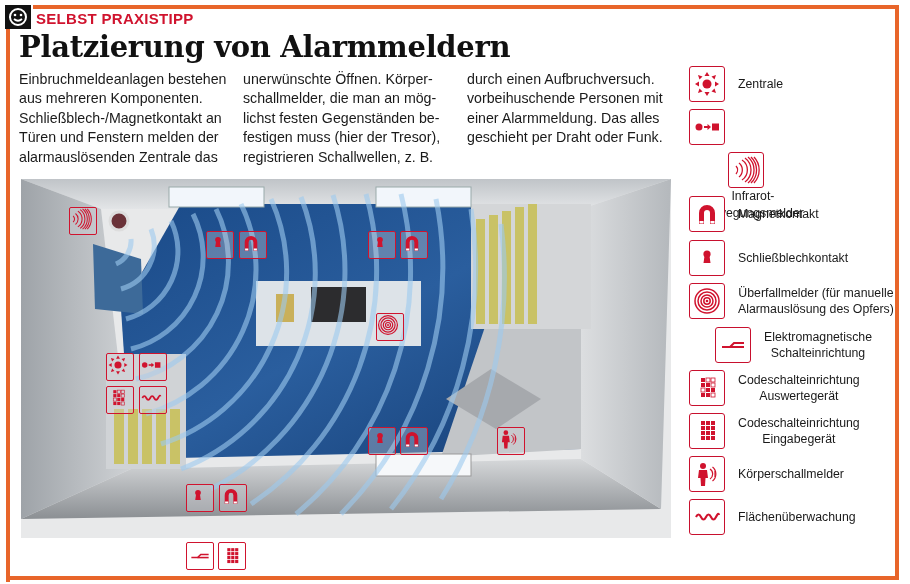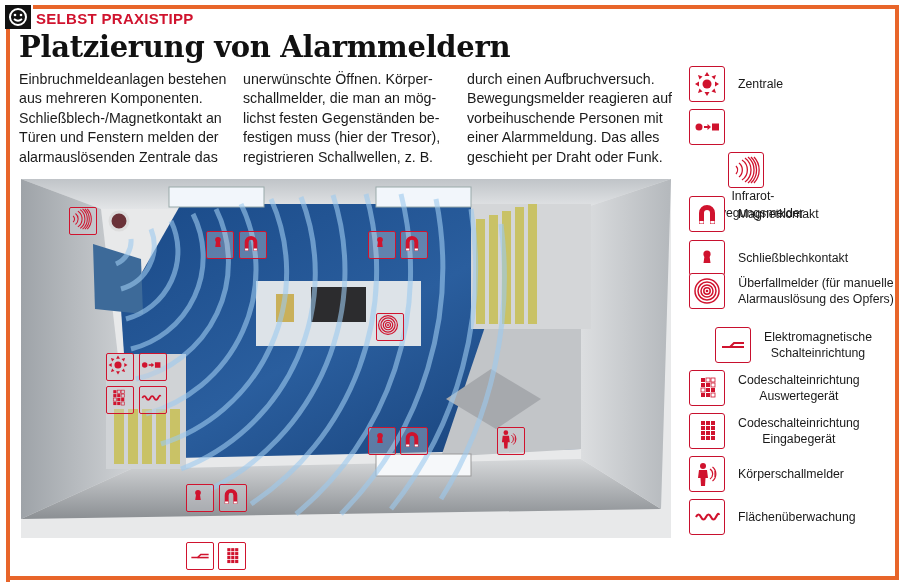--- a/index.html
+++ b/index.html
@@ -164,21 +164,20 @@
 </div>
 <div class="col col2">
   <span>unerwünschte Öffnen. Körper-</span>
   <span>schallmelder, die man an mög-</span>
   <span>lichst festen Gegenständen be-</span>
   <span>festigen muss (hier der Tresor),</span>
   <span>registrieren Schallwellen, z. B.</span>
 </div>
 <div class="col col3">
   <span>durch einen Aufbruchversuch.</span>
-  <span>Bewegungsmelder reagieren auf</span>
   <span>vorbeihuschende Personen mit</span>
   <span>einer Alarmmeldung. Das alles</span>
   <span>geschieht per Draht oder Funk.</span>
 </div>
 
 <div class="room">
   <svg width="650" height="359" viewBox="0 0 650 359">
     <defs>
       <linearGradient id="wallL" x1="0" x2="1">
           <stop offset="0" stop-color="#9ea3a8"></stop>
@@ -394,21 +393,21 @@
   <div class="lg-item" style="top:174px;">
     <div class="lg-icon">
         <svg>
           <use href="#i-schloss"></use>
         </svg>
       </div>
     <div class="lg-label">
         <span>Schließblechkontakt</span>
       </div>
   </div>
-  <div class="lg-item" style="top:207px;">
+  <div class="lg-item" style="top:217px;">
     <div class="lg-icon">
         <svg>
           <use href="#i-ueberfall"></use>
         </svg>
       </div>
     <div class="lg-label">
         <span>Überfallmelder (für manuelle</span>
         <span>Alarmauslösung des Opfers)</span>
       </div>
   </div>

